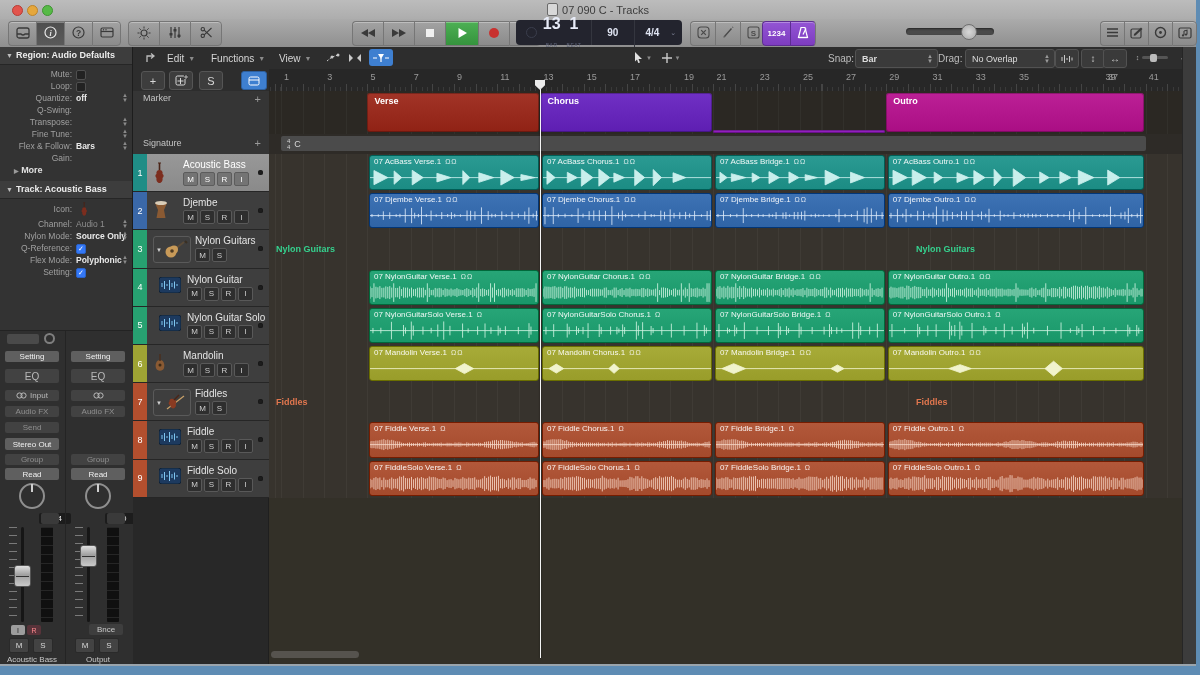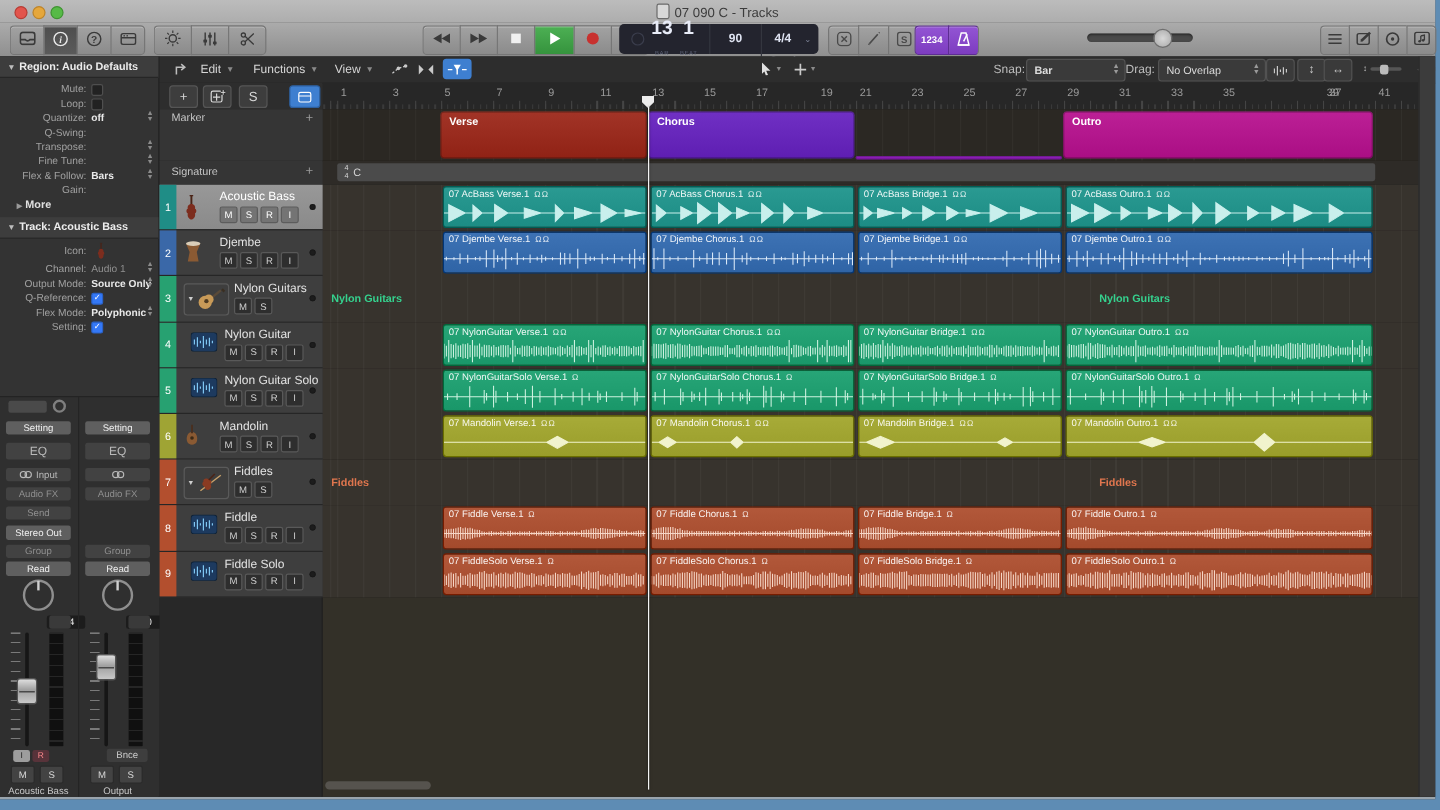--- a/index.html
+++ b/index.html
@@ -338,21 +338,21 @@
                   <path d="M6.5 8 V1" stroke="#4a2417" stroke-width="1.6"></path>
                   <path d="M5 1 H8" stroke="#4a2417" stroke-width="1"></path>
                 </svg></span>
             </div>
             <div class="irow">
               <span class="lab">Channel:</span>
               <span class="val" style="color: rgb(143, 143, 143); font-weight: normal;">Audio 1</span>
               <span class="step">▲<br>▼</span>
             </div>
             <div class="irow">
-              <span class="lab">Output Mode:</span>
+              <span class="lab">Nylon Mode:</span>
               <span class="val">Source Only</span>
               <span class="step">▲<br>▼</span>
             </div>
             <div class="irow">
               <span class="lab">Q-Reference:</span>
               <span class="chk on">✓</span>
             </div>
             <div class="irow">
               <span class="lab">Flex Mode:</span>
               <span class="val">Polyphonic</span>

